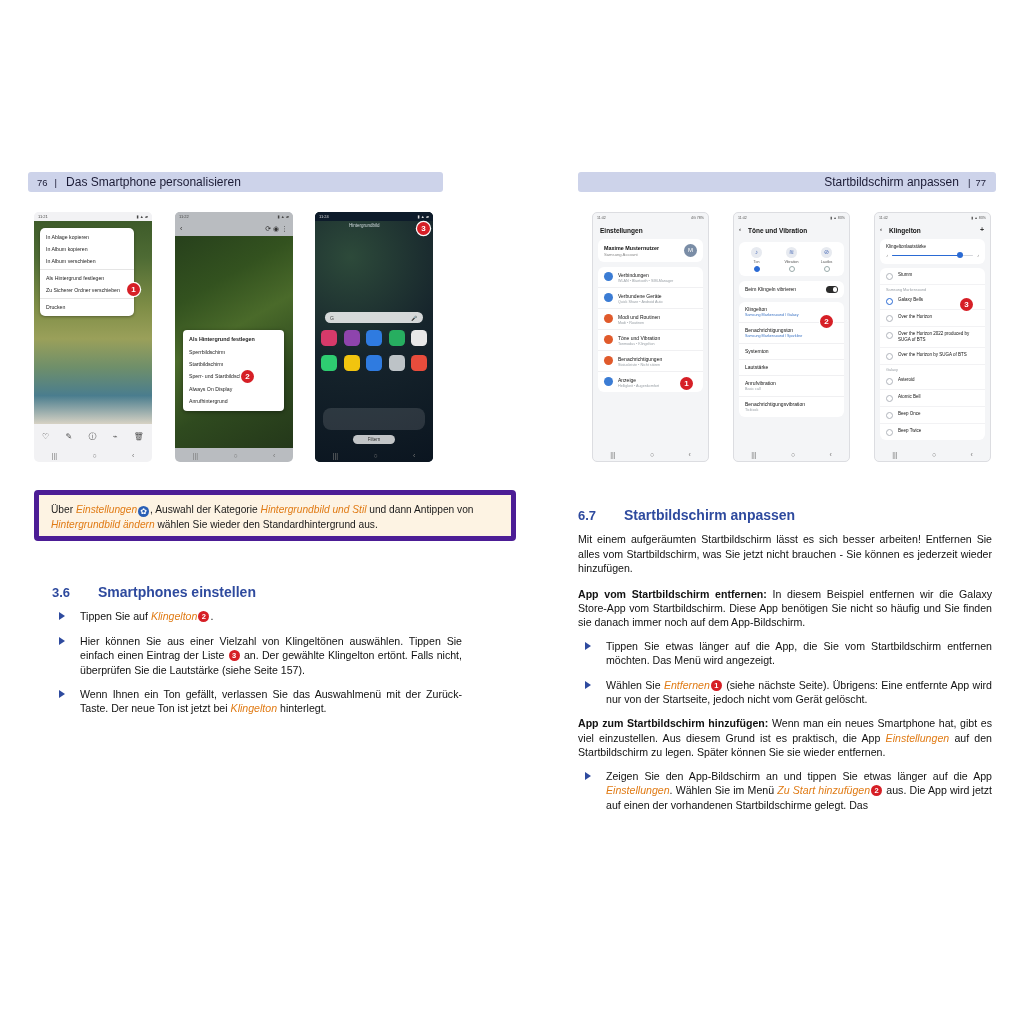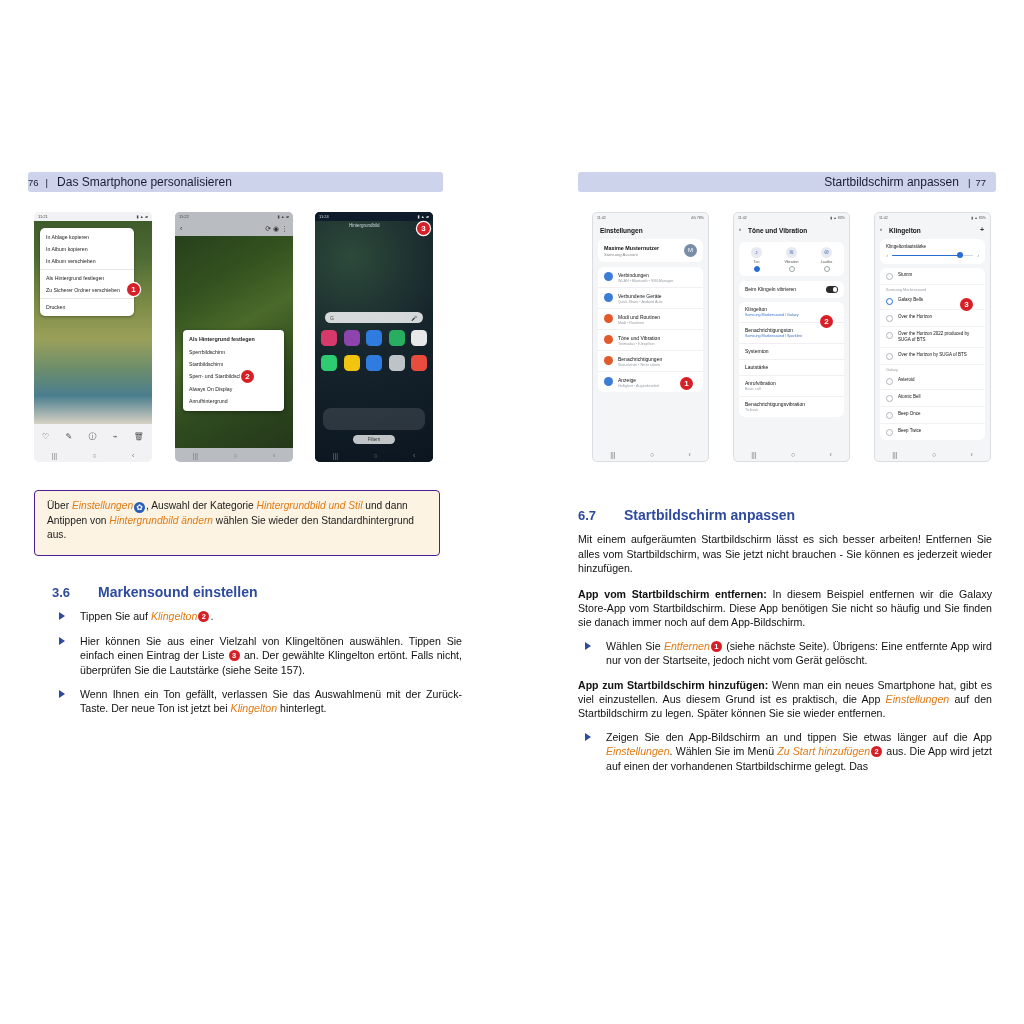--- a/index.html
+++ b/index.html
@@ -27,21 +27,21 @@
     background: #cdd3ea;
     border-radius: 3px;
     display: flex;
     align-items: center;
     font-size: 9.5px;
     color: #1b1b35;
   }
   .hdr-left { left: 28px; top: 172px; width: 415px; }
   .hdr-right { left: 578px; top: 172px; width: 418px; justify-content: flex-end; }
   .hdr .pno { font-weight: 400; }
-  .hdr-left .pno { margin-right: 7px; }
+  .hdr-left .pno { margin-left: 9px; margin-right: 7px; }
   .hdr-left .sep { margin-right: 9px; color: #1b1b35; }
   .hdr-right .sep { margin: 0 5px 0 9px; }
   .hdr-right .pno { margin-right: 10px; }
   .hdr .ttl { font-size: 12px; }
 
   
   .col {
     position: absolute;
     font-size: 10.6px;
     line-height: 14.4px;
@@ -105,26 +105,26 @@
     line-height: 11px;
     text-align: center;
     vertical-align: -1px;
     margin: 0 1px;
   }
 
   
   .tipbox {
     position: absolute;
     left: 34px; top: 490px;
-    width: 406px;
+    width: 482px;
     box-sizing: border-box;
-    border: 1px solid #4c1d95;
+    border: 5px solid #4c1d95;
     background: #fdf3e3;
     border-radius: 4px;
-    padding: 8px 10px 12px 12px;
+    padding: 8px 10px 4px 12px;
     font-size: 10.2px;
     line-height: 14.5px;
   }
 
   
   .shot {
     position: absolute;
     border-radius: 5px;
     overflow: hidden;
     box-sizing: border-box;
@@ -433,21 +433,21 @@
   </div>
   <div class="callout" style="left: 417px; top: 222px;">3</div>
 
   <div class="tipbox">
     <span>Über </span><span class="it">Einstellungen</span><span class="gear">✿</span><span>, Auswahl der Kategorie </span><span class="it">Hintergrundbild und Stil</span><span> und dann Antippen von </span><span class="it">Hintergrundbild ändern</span><span> wählen Sie wieder den Standardhintergrund aus.</span>
   </div>
 
   <div class="col col-left" style="top: 585px;">
     <div class="sec-h">
       <span class="num">3.6</span>
-      <span>Markensound einstellen</span>
+      <span>Smartphones einstellen</span>
     </div>
     <ul class="bl">
       <li>
         <span class="tri"></span>
         <span>Tippen Sie auf </span><span class="it">Klingelton</span><span class="badge">2</span><span>.</span>
       </li>
       <li>
         <span class="tri"></span>
         <span>Hier können Sie aus einer Vielzahl von Klingeltönen auswählen. Tippen Sie einfach einen Eintrag der Liste </span><span class="badge">3</span><span> an. Der gewählte Klingelton ertönt. Falls nicht, überprüfen Sie die Lautstärke (siehe Seite 157).</span>
       </li>
@@ -673,20 +673,24 @@
       <span class="num">6.7</span>
       <span>Startbildschirm anpassen</span>
     </div>
     <p class="lead">Mit einem aufgeräumten Startbildschirm lässt es sich besser arbeiten! Entfernen Sie alles vom Startbildschirm, was Sie jetzt nicht brauchen - Sie können es jederzeit wieder hinzufügen.</p>
     <p>
       <span class="bold-run">App vom Startbildschirm entfernen:</span><span> In diesem Beispiel entfernen wir die Galaxy Store-App vom Startbildschirm. Diese App benötigen Sie nicht so häufig und Sie finden sie danach immer noch auf dem App-Bildschirm.</span>
     </p>
     <ul class="bl">
       <li>
         <span class="tri"></span>
+        <span>Tippen Sie etwas länger auf die App, die Sie vom Startbildschirm entfernen möchten. Das Menü wird angezeigt.</span>
+      </li>
+      <li>
+        <span class="tri"></span>
         <span>Wählen Sie </span><span class="it">Entfernen</span><span class="badge">1</span><span> (siehe nächste Seite). Übrigens: Eine entfernte App wird nur von der Startseite, jedoch nicht vom Gerät gelöscht.</span>
       </li>
     </ul>
     <p>
       <span class="bold-run">App zum Startbildschirm hinzufügen:</span><span> Wenn man ein neues Smartphone hat, gibt es viel einzustellen. Aus diesem Grund ist es praktisch, die App </span><span class="it">Einstellungen</span><span> auf den Startbildschirm zu legen. Später können Sie sie wieder entfernen.</span>
     </p>
     <ul class="bl">
       <li>
         <span class="tri"></span>
         <span>Zeigen Sie den App-Bildschirm an und tippen Sie etwas länger auf die App </span><span class="it">Einstellungen</span><span>. Wählen Sie im Menü </span><span class="it">Zu Start hinzufügen</span><span class="badge">2</span><span> aus. Die App wird jetzt auf einen der vorhandenen Startbildschirme gelegt. Das</span>

